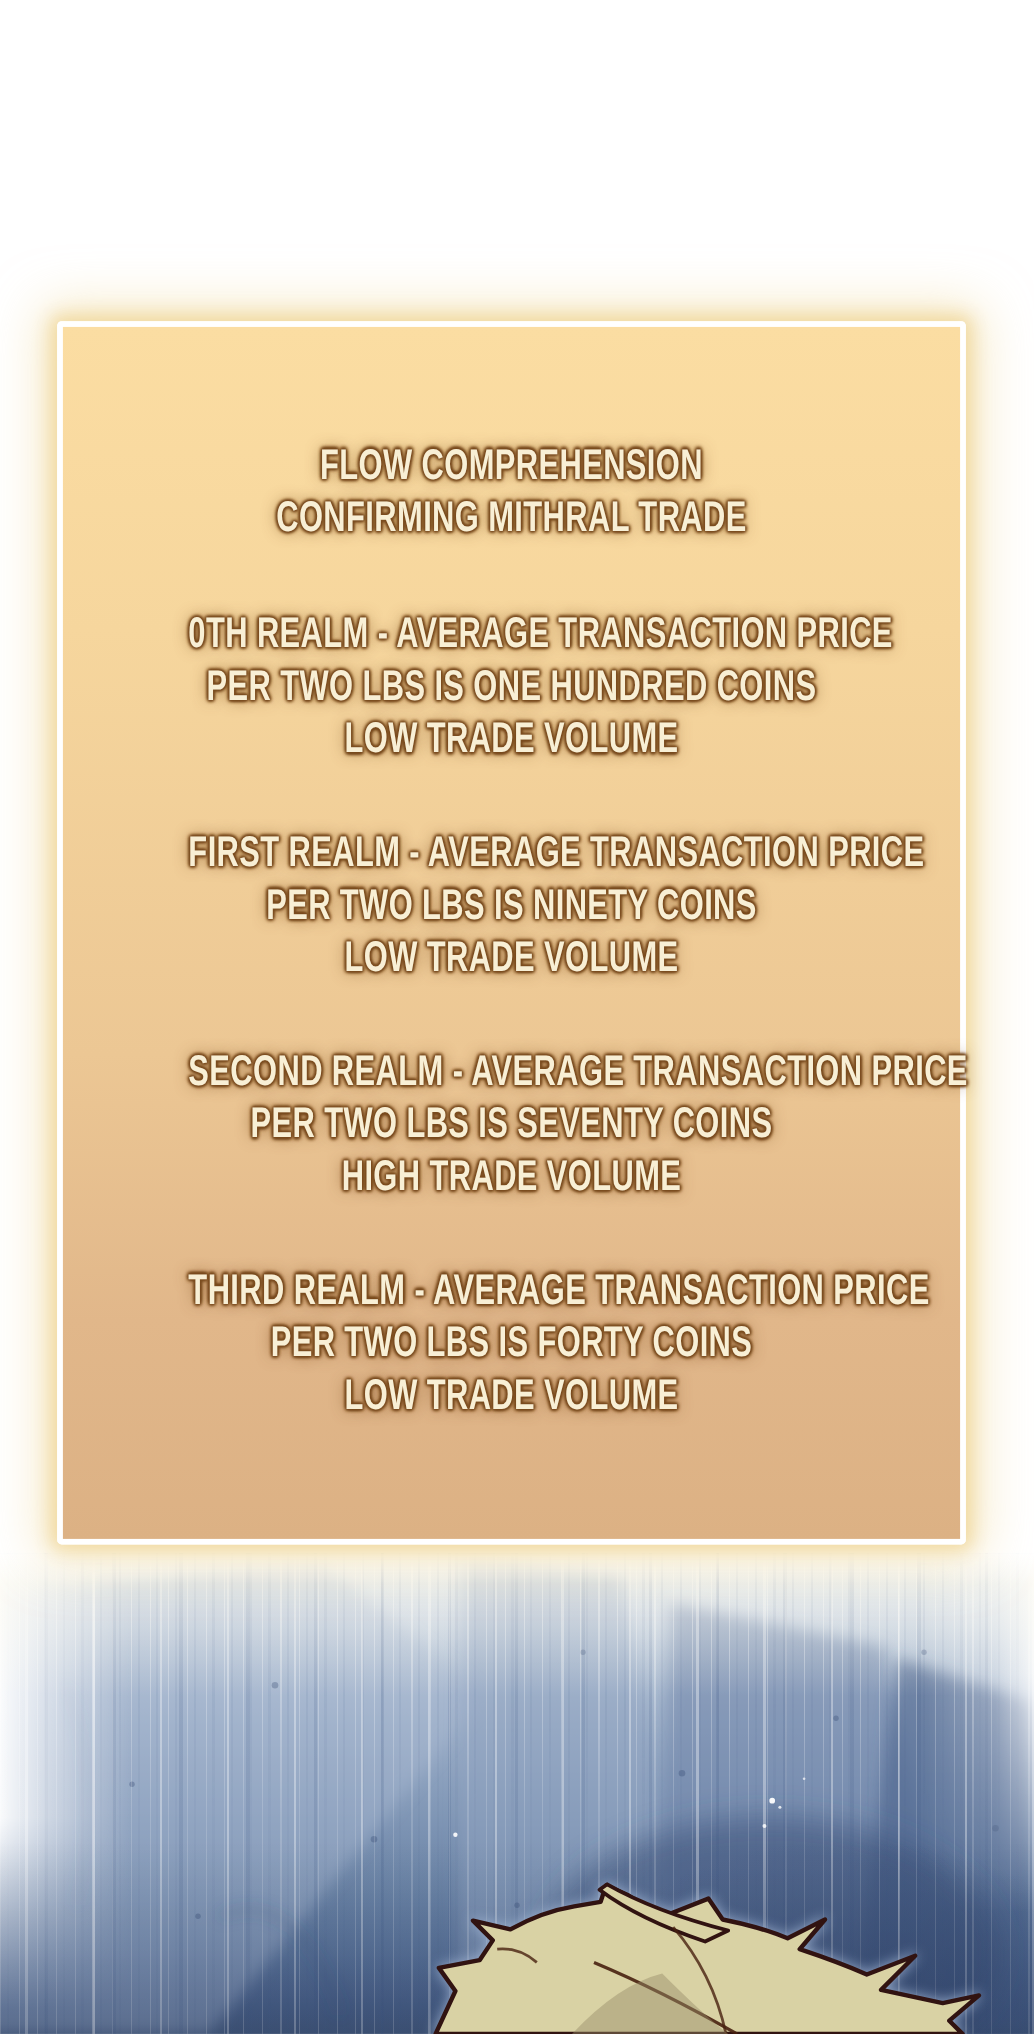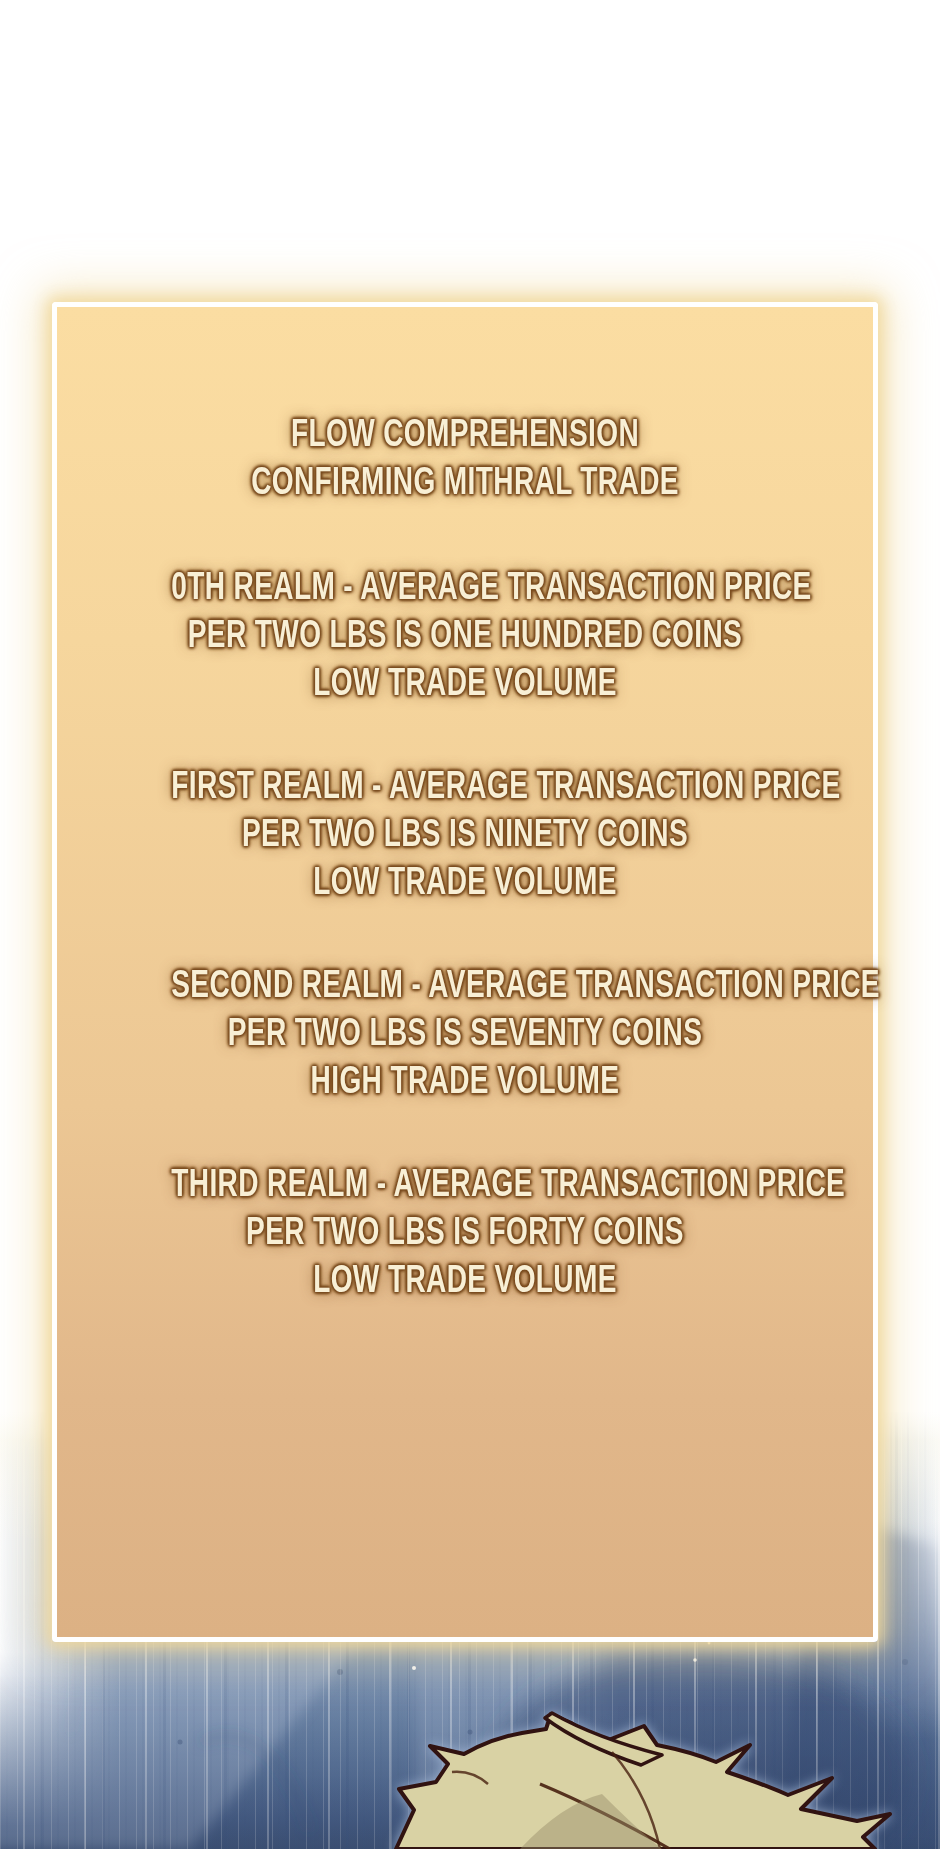--- a/index.html
+++ b/index.html
@@ -3,21 +3,21 @@
 <meta charset="utf-8">
 <style>
   html,body{margin:0;padding:0;background:#ffffff;}
   #root{
     position:relative;width:940px;height:1849px;overflow:hidden;
     background:#ffffff;font-family:"Liberation Sans",sans-serif;
   }
 
   
   .status-panel{
-    position:absolute;left:52px;top:302px;width:826px;height:1340px;
+    position:absolute;left:52px;top:292px;width:826px;height:1112px;
     box-sizing:border-box;border:5px solid #ffffff;border-radius:4px;
     background:linear-gradient(180deg,#fbdda2 0%,#f6d69d 25%,#ecc794 60%,#e1b78a 82%,#dcb184 100%);
     box-shadow:0 0 16px 5px rgba(240,216,156,.95),0 0 46px 14px rgba(240,216,156,.55);
     z-index:5;
   }
   .panel-text{
     position:absolute;left:0;top:0;width:100%;padding-top:102px;
     transform:scaleX(.72);transform-origin:50% 0;
     text-align:center;
   }

